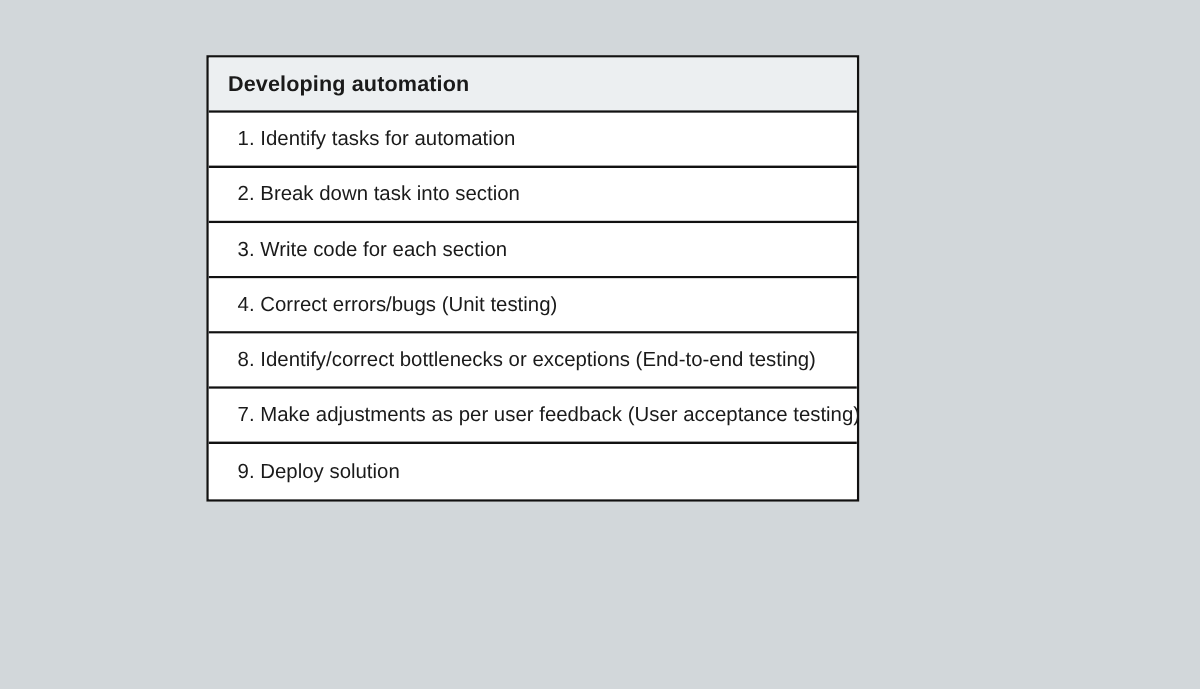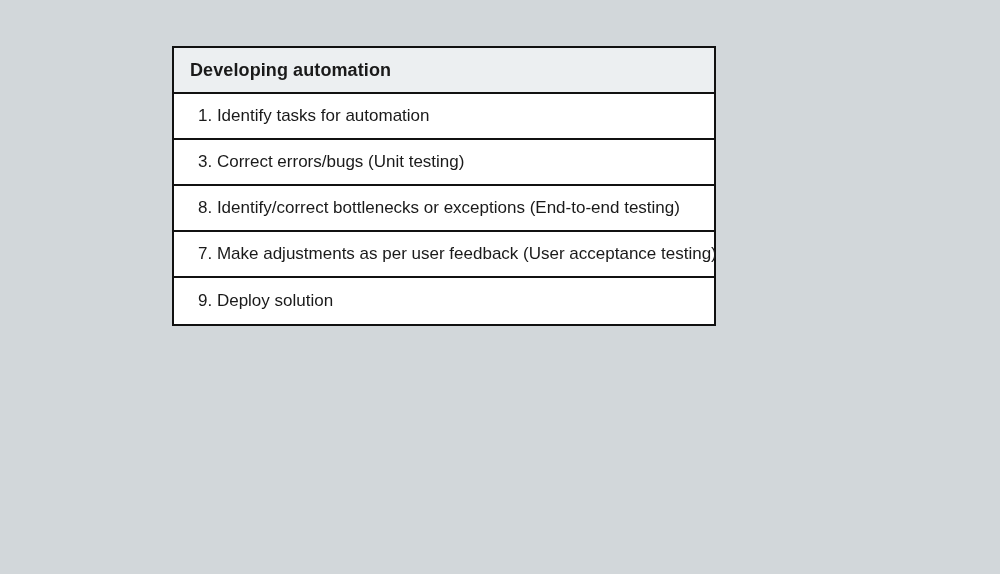--- a/index.html
+++ b/index.html
@@ -68,21 +68,27 @@
 <div class="canvas">
   <div class="steps-table">
     <div class="table-header">
       <span class="table-title">Developing automation</span>
     </div>
     <div class="table-body">
         <div class="table-row">
         <span class="row-text">1. Identify tasks for automation</span>
       </div>
         <div class="table-row">
-        <span class="row-text">3. Correct errors/bugs (Unit testing)</span>
+        <span class="row-text">2. Break down task into section</span>
+      </div>
+        <div class="table-row">
+        <span class="row-text">3. Write code for each section</span>
+      </div>
+        <div class="table-row">
+        <span class="row-text">4. Correct errors/bugs (Unit testing)</span>
       </div>
         <div class="table-row">
         <span class="row-text">8. Identify/correct bottlenecks or exceptions (End-to-end testing)</span>
       </div>
         <div class="table-row">
         <span class="row-text">7. Make adjustments as per user feedback (User acceptance testing)</span>
       </div>
         <div class="table-row">
         <span class="row-text">9. Deploy solution</span>
       </div>

